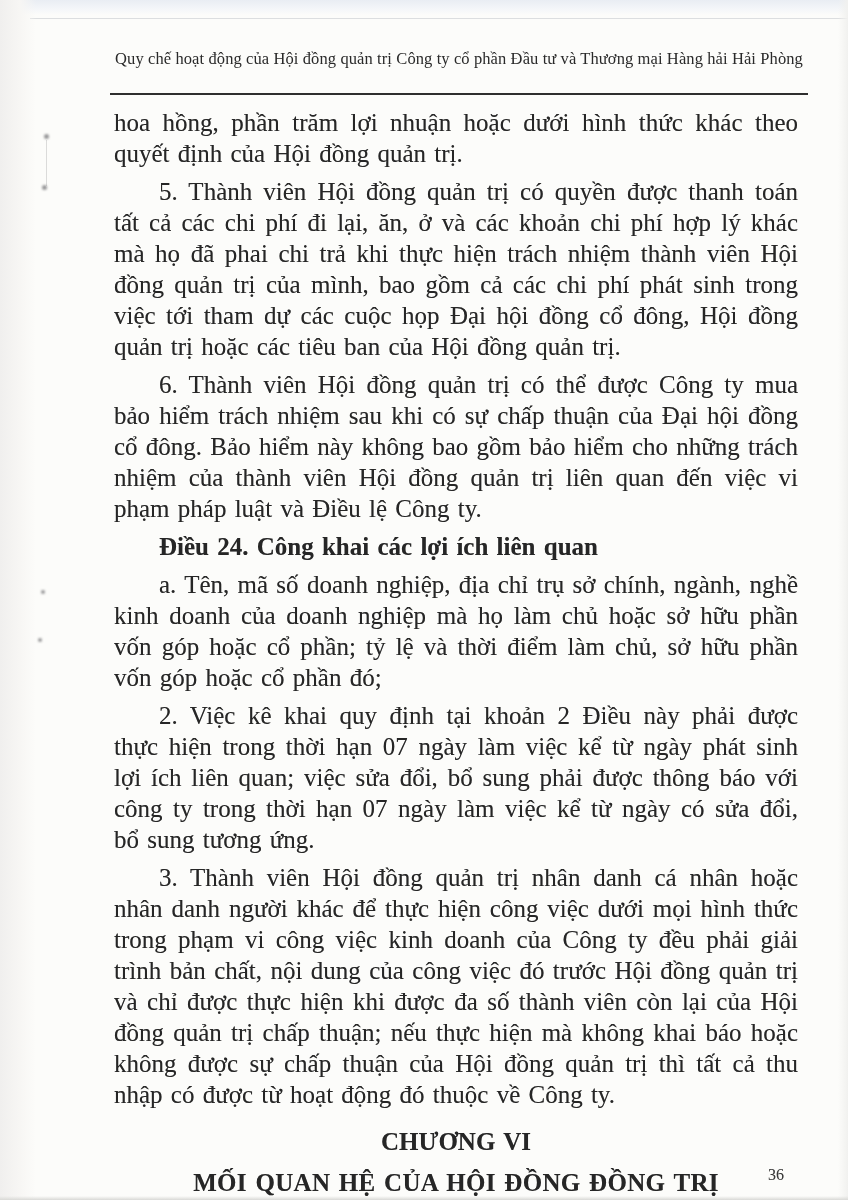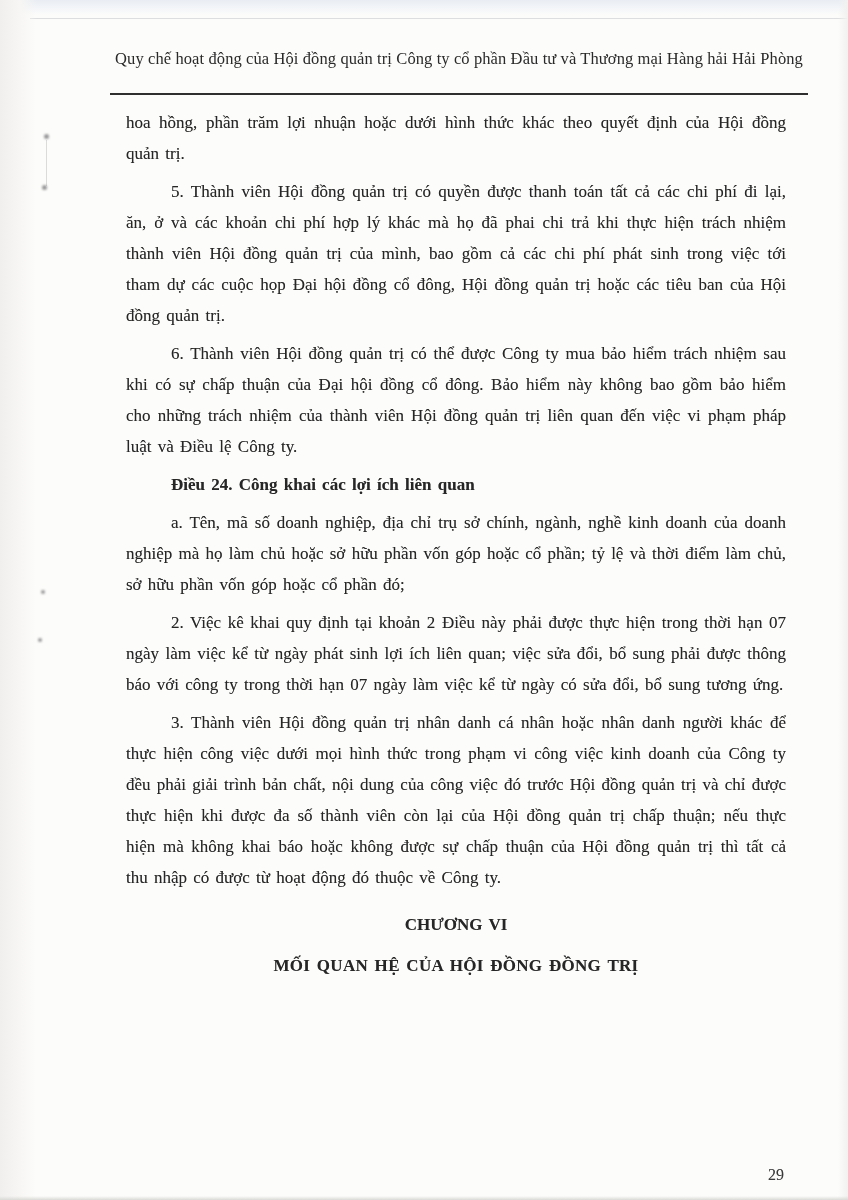--- a/index.html
+++ b/index.html
@@ -64,22 +64,22 @@
     letter-spacing: 0.1px;
     padding-bottom: 24px;
     border-bottom: 2.5px solid #2e2e2e;
     white-space: nowrap;
     color: #2a2a2a;
   }
   .body-text {
     margin-top: 12px;
   }
   .para {
-    margin: 7px 12px;
-    font-size: 17px;
+    margin: 7px 0;
+    font-size: 25px;
     line-height: 31px;
     text-align: justify;
     text-indent: 45px;
     word-spacing: 2px;
     text-shadow: 0 0 0.5px rgba(40,40,40,0.35);
   }
   .para.no-indent { text-indent: 0; }
   .para.bold { font-weight: bold; }
   .para.center { text-align: center; text-indent: 0; }
   .para.chapter-number { margin-top: 16px; margin-bottom: 2px; }
@@ -131,14 +131,14 @@
 
       <p class="para">3. Thành viên Hội đồng quản trị nhân danh cá nhân hoặc nhân danh người khác để thực hiện công việc dưới mọi hình thức trong phạm vi công việc kinh doanh của Công ty đều phải giải trình bản chất, nội dung của công việc đó trước Hội đồng quản trị và chỉ được thực hiện khi được đa số thành viên còn lại của Hội đồng quản trị chấp thuận; nếu thực hiện mà không khai báo hoặc không được sự chấp thuận của Hội đồng quản trị thì tất cả thu nhập có được từ hoạt động đó thuộc về Công ty.</p>
 
       <p class="para bold center chapter-number">CHƯƠNG VI</p>
 
       <p class="para bold center chapter-title">MỐI QUAN HỆ CỦA HỘI ĐỒNG ĐỒNG TRỊ</p>
 
     </div>
   </div>
 
-  <div class="page-number">29</div>
+  <div class="page-number">36</div>
 </div>
 
 </body></html>

